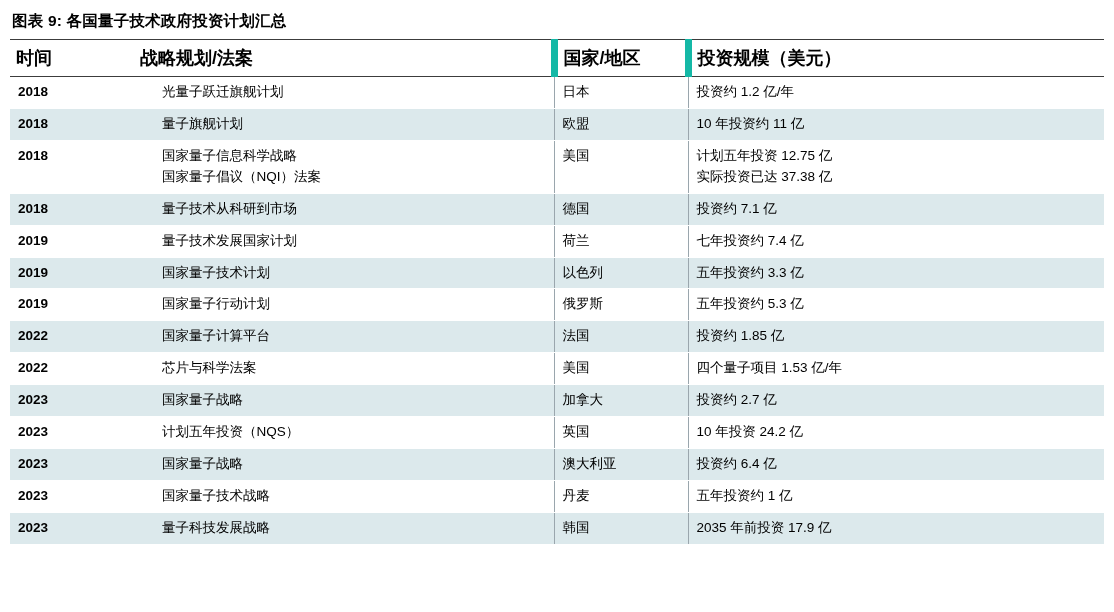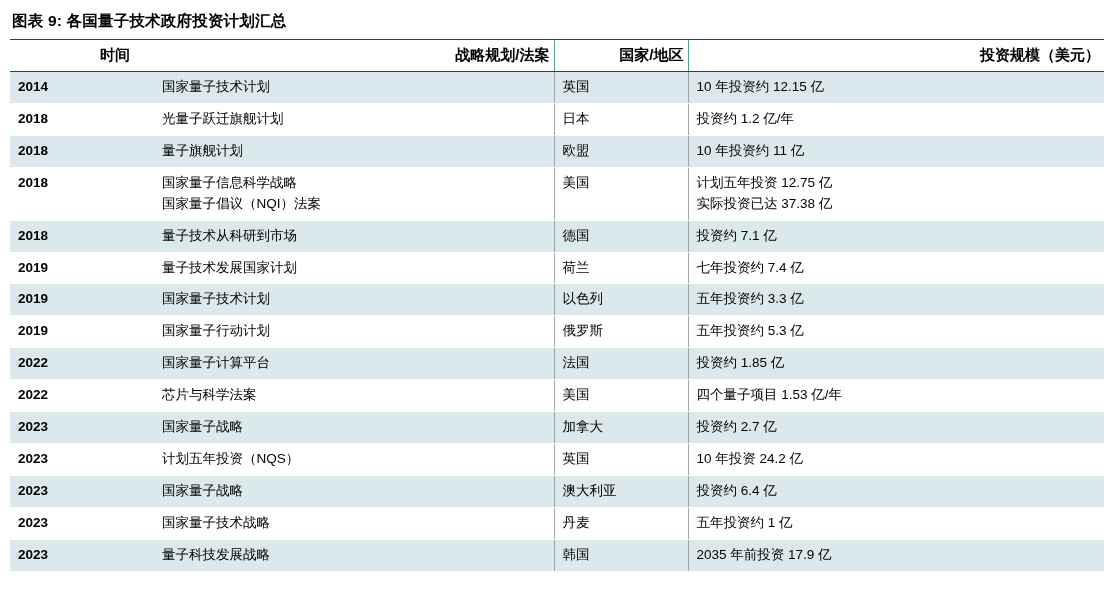--- a/index.html
+++ b/index.html
@@ -32,32 +32,32 @@
     width: 1094px;
     border-collapse: collapse;
     table-layout: fixed;
   }
   table.grid col.c-time { width: 124px; }
   table.grid col.c-plan { width: 420px; }
   table.grid col.c-country { width: 134px; }
   table.grid col.c-scale { width: 416px; }
 
   thead th {
-    text-align: right;
-    font-size: 15px;
+    text-align: left;
+    font-size: 18px;
     font-weight: bold;
     padding: 6px 4px 6px 6px;
     border-top: 1.6px solid #3c3c3c;
     border-bottom: 1.2px solid #3c3c3c;
     background: #ffffff;
     vertical-align: middle;
     white-space: nowrap;
   }
   thead th.sep-left {
-    border-left: 1px solid #14b8a6;
+    border-left: 7px solid #14b8a6;
   }
   tbody td {
     font-size: 13.5px;
     padding: 5px 4px 5px 6px;
     vertical-align: top;
     line-height: 1.55;
     border-bottom: 1px solid #ffffff;
   }
   tbody tr.shade td {
     background: #dce9ec;
@@ -101,30 +101,20 @@
     </colgroup>
     <thead>
       <tr>
         <th>时间</th>
         <th>战略规划/法案</th>
         <th class="sep-left">国家/地区</th>
         <th class="sep-left">投资规模（美元）</th>
       </tr>
     </thead>
     <tbody id="table-body">
-        <tr class="shade">
-          <td class="time">2014</td>
-          <td class="plan multi-line">
-            <span>国家量子技术计划</span>
-          </td>
-          <td class="country sep-left">英国</td>
-          <td class="scale sep-left multi-line">
-            <span>10 年投资约 12.15 亿</span>
-          </td>
-        </tr>
         <tr class="plain">
           <td class="time">2018</td>
           <td class="plan multi-line">
             <span>光量子跃迁旗舰计划</span>
           </td>
           <td class="country sep-left">日本</td>
           <td class="scale sep-left multi-line">
             <span>投资约 1.2 亿/年</span>
           </td>
         </tr>

